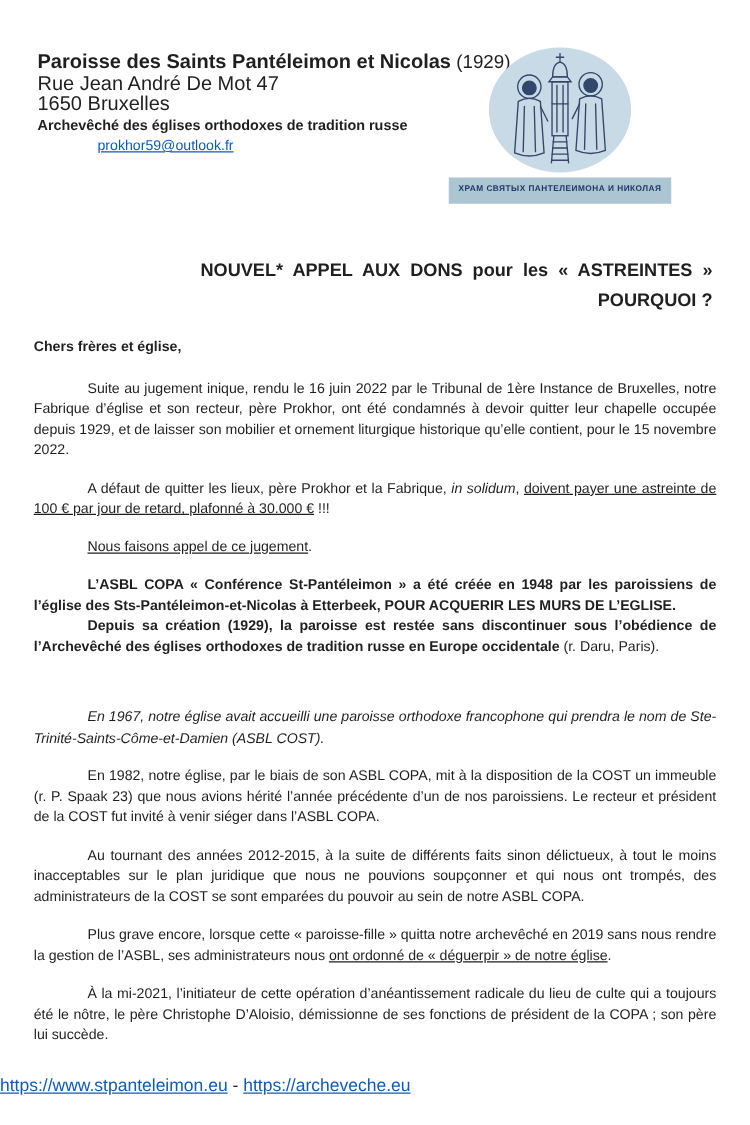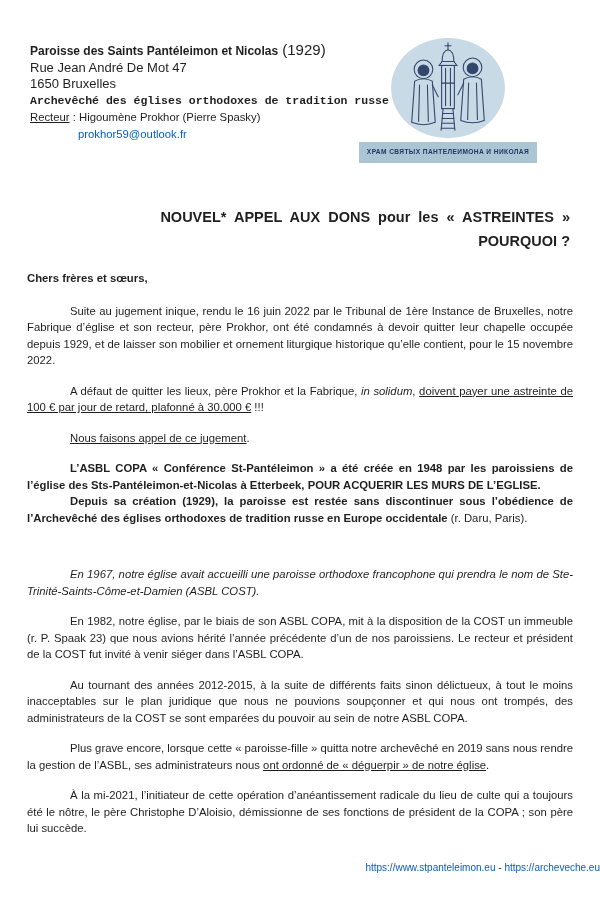--- a/index.html
+++ b/index.html
@@ -22,27 +22,27 @@
     font-family:"Liberation Sans", sans-serif;
     font-size:11.3px;
     line-height:16.5px;
     overflow:hidden;
   }
   
   .header{
     position:absolute;top:42px;left:30px;right:30px;
   }
   .header .line{white-space:nowrap;}
-  .org-name{font-weight:bold;font-size:12px;}
+  .org-name{font-weight:bold;font-size:16px;}
   .org-year{font-weight:normal;font-size:15px;}
-  .addr{font-size:13px;}
-  .arch{font-weight:bold;font-size:11.5px;font-family:Liberation Mono, monospace;}
+  .addr{font-size:16px;}
+  .arch{font-weight:bold;font-size:11.5px;}
   .rector-label{text-decoration:underline;}
   .email-line{margin-left:48px;}
-  a.link{color:var(--link);cursor:pointer;margin-top:17px;}
+  a.link{color:var(--link);text-decoration:underline;cursor:pointer;margin-top:17px;}
   
   .logo{
     position:absolute;top:36px;right:62px;width:180px;
     display:flex;flex-direction:column;align-items:center;
   }
   .logo-oval{width:118px;height:104px;}
   .logo-banner{
     margin-top:2px;
     width:178px;
     background:var(--banner-bg);
@@ -69,34 +69,33 @@
   .salutation{font-weight:bold;margin-bottom:16px;}
   p.para{text-indent:43px;margin-bottom:14px;}
   p.tight{margin-bottom:0;}
   .gap-big{margin-top:40px;font-style:italic;}
   .b{font-weight:bold;}
   .i{font-style:italic;}
   .u{text-decoration:underline;}
   
   .footer{
     position:absolute;left:0;right:0;top:860px;
-    text-align:right;font-size:10px;
+    text-align:left;font-size:14px;
   }
 </style>
 </head>
 <body>
 
 <div class="page">
 
   <div class="header">
     <div class="line"><span class="org-name">Paroisse des Saints Pantéleimon et Nicolas</span><span class="org-year"> (1929)</span></div>
     <div class="line addr">Rue Jean André De Mot 47</div>
     <div class="line addr">1650 Bruxelles</div>
     <div class="line arch">Archevêché des églises orthodoxes de tradition russe</div>
-    <div class="line"><span class="rector-label">Recteur</span><span> : Higoumène Prokhor (Pierre Spasky)</span></div>
     <div class="line email-line"><a class="link">prokhor59@outlook.fr</a></div>
   </div>
 
   <div class="logo">
     <svg class="logo-oval" viewBox="0 0 120 106" xmlns="http://www.w3.org/2000/svg">
       <ellipse cx="60" cy="53" rx="58" ry="51" fill="var(--logo-bg)"></ellipse>
       <g stroke="var(--logo-line)" stroke-width="1.1" fill="none" stroke-linecap="round">
 
         <line x1="60" y1="7" x2="60" y2="14"></line>
         <line x1="57" y1="10" x2="63" y2="10"></line>
@@ -131,21 +130,21 @@
     </svg>
     <div class="logo-banner">ХРАМ СВЯТЫХ ПАНТЕЛЕИМОНА И НИКОЛАЯ</div>
   </div>
 
   <div class="title">
     <div class="t1">NOUVEL* APPEL AUX DONS pour les « ASTREINTES »</div>
     <div class="t2">POURQUOI ?</div>
   </div>
 
   <div class="body">
-    <div class="salutation">Chers frères et sœurs,</div>
+    <div class="salutation">Chers frères et église,</div>
 
     <p class="para">Suite au jugement inique, rendu le 16 juin 2022 par le Tribunal de 1ère Instance de Bruxelles, notre Fabrique d’église et son recteur, père Prokhor, ont été condamnés à devoir quitter leur chapelle occupée depuis 1929, et de laisser son mobilier et ornement liturgique historique qu’elle contient, pour le 15 novembre 2022.</p>
 
     <p class="para"><span>A défaut de quitter les lieux, père Prokhor et la Fabrique, </span><span class="i">in solidum</span><span>, </span><span class="u">doivent payer une astreinte de 100 € par jour de retard, plafonné à 30.000 €</span><span> !!!</span></p>
 
     <p class="para"><span class="u">Nous faisons appel de ce jugement</span><span>.</span></p>
 
     <p class="para tight b">L’ASBL COPA « Conférence St-Pantéleimon » a été créée en 1948 par les paroissiens de l’église des Sts-Pantéleimon-et-Nicolas à Etterbeek, POUR ACQUERIR LES MURS DE L’EGLISE.</p>
     <p class="para"><span class="b">Depuis sa création (1929), la paroisse est restée sans discontinuer sous l’obédience de l’Archevêché des églises orthodoxes de tradition russe en Europe occidentale </span><span>(r. Daru, Paris).</span></p>
 

